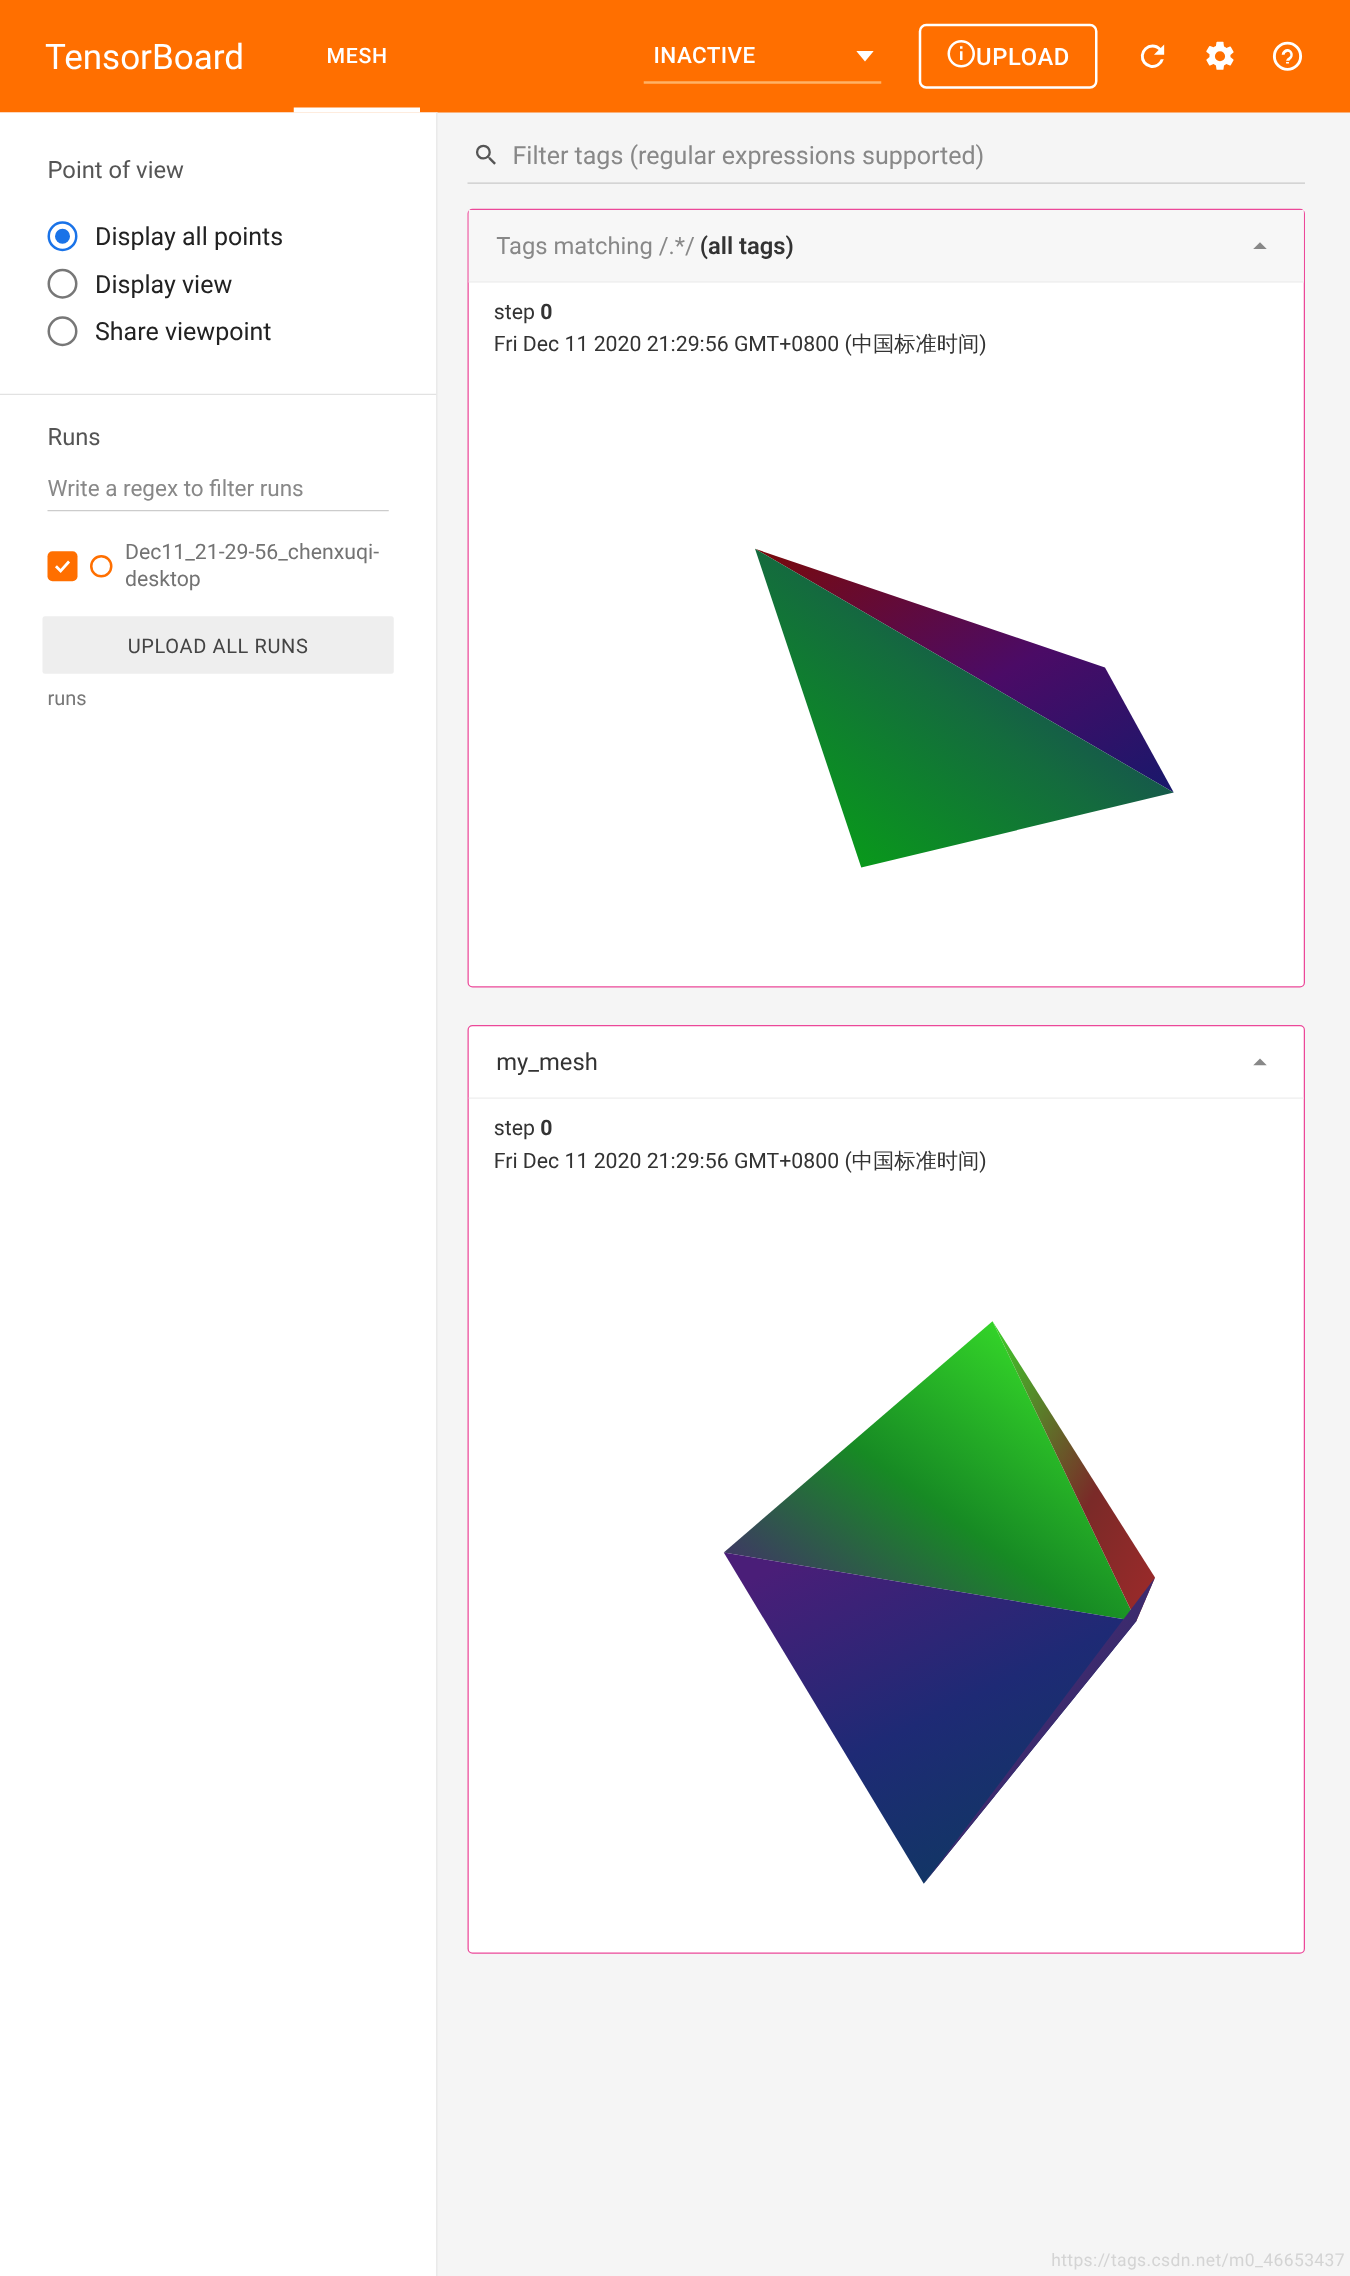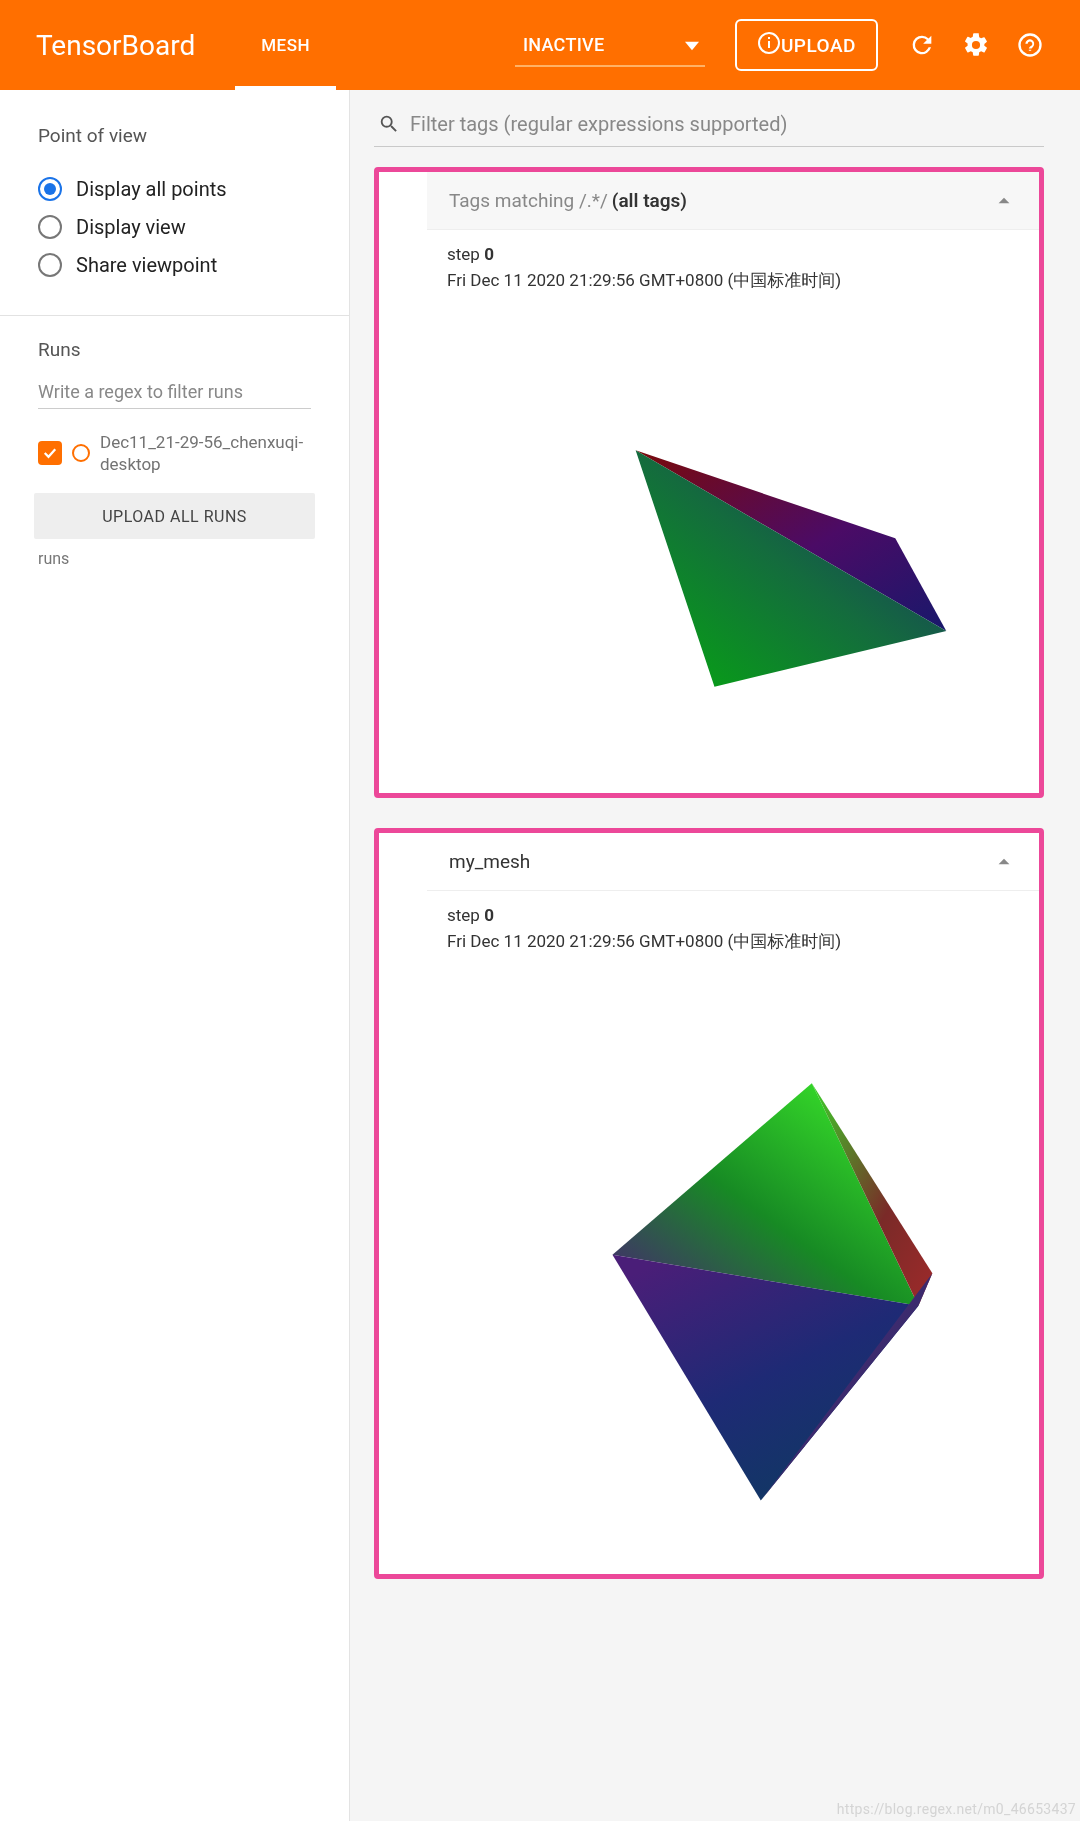--- a/index.html
+++ b/index.html
@@ -45,21 +45,21 @@
 .toggle-runs { margin-top: 18px; margin-left: -4px; margin-right: -4px; background: #eee; height: 46px; display: flex; align-items: center; justify-content: center; font-size: 16px; letter-spacing: 0.5px; color: #444; border-radius: 2px; cursor: pointer; }
 .runs-footer { font-size: 16px; color: #777; margin-top: 10px; }
 
 
 .main { flex: 1; padding: 16px 36px 0 24px; overflow-y: auto; }
 .filter-bar { display: flex; align-items: center; gap: 10px; border-bottom: 1px solid #c9c9c9; padding: 6px 4px 10px; margin-bottom: 20px; }
 .filter-bar svg { width: 22px; height: 22px; fill: #555; }
 .filter-bar input { border: none; outline: none; background: transparent; font-size: 20px; color: #888; flex: 1; }
 .filter-bar input::placeholder { color: #888; }
 
-.card { background: #fff; border: 5px solid #ec4899; border-radius: 4px; margin-bottom: 30px; padding-left: 48px; }
+.card { background: #fff; border: 1px solid #ec4899; border-radius: 4px; margin-bottom: 30px; }
 .card-header { height: 58px; display: flex; align-items: center; padding: 0 22px; border-bottom: 1px solid #eee; cursor: pointer; }
 .card-header.gray { background: #f7f7f7; }
 .card-title-faint { font-size: 19px; color: #888; }
 .card-title-bold { font-size: 19px; color: #333; font-weight: 600; }
 .card-title-plain { font-size: 19px; color: #333; }
 .chevron { margin-left: auto; width: 26px; height: 26px; fill: #888; }
 .card-meta { padding: 12px 20px 0; font-size: 17px; color: #333; line-height: 1.5; }
 .card-meta .step-label { color: #333; }
 .card-meta .step-val { font-weight: 700; }
 .card-canvas { height: 500px; position: relative; }
@@ -237,13 +237,13 @@
           <polygon points="415,115 530,355 545,320" fill="url(#g1b)"></polygon>
           <polygon points="200,300 530,355 360,565" fill="url(#g1c)"></polygon>
           <polygon points="530,355 545,320 360,565" fill="url(#g1d)"></polygon>
         </svg>
       </div>
     </div>
 
   </div>
 </div>
 
-<div class="watermark">https://blog.regex.net/m0_46653437</div>
+<div class="watermark">https://tags.csdn.net/m0_46653437</div>
 
 </body></html>

